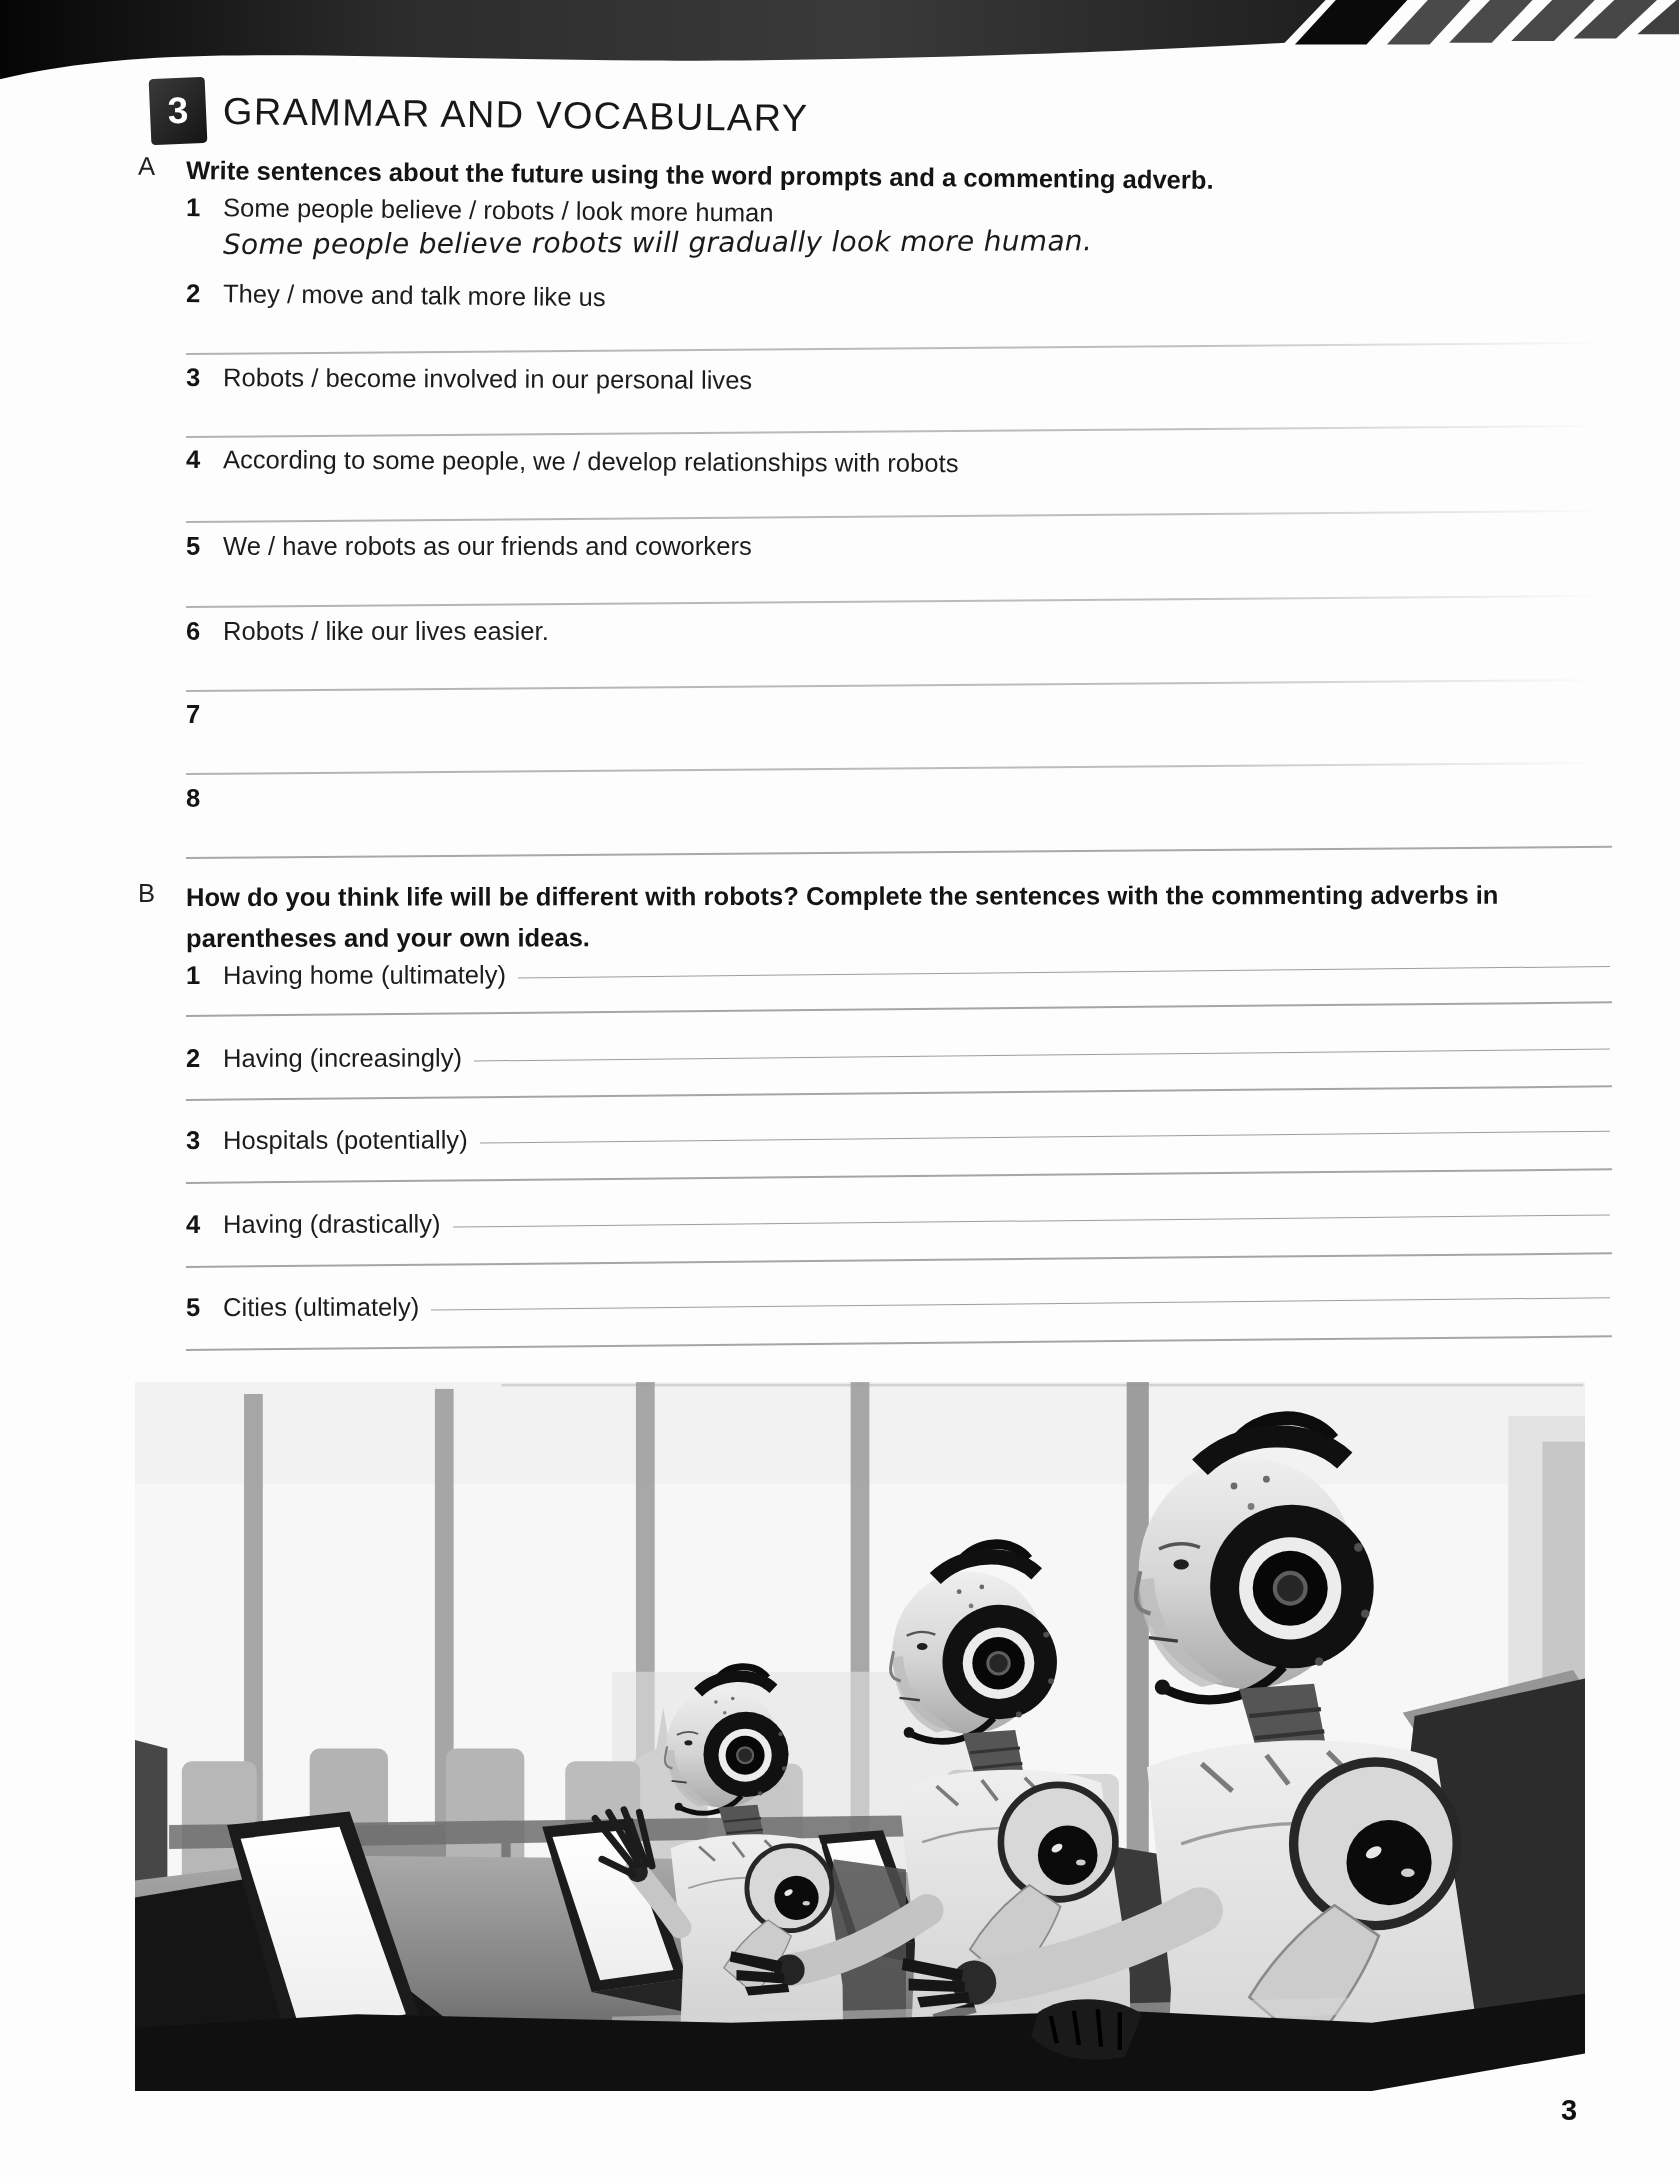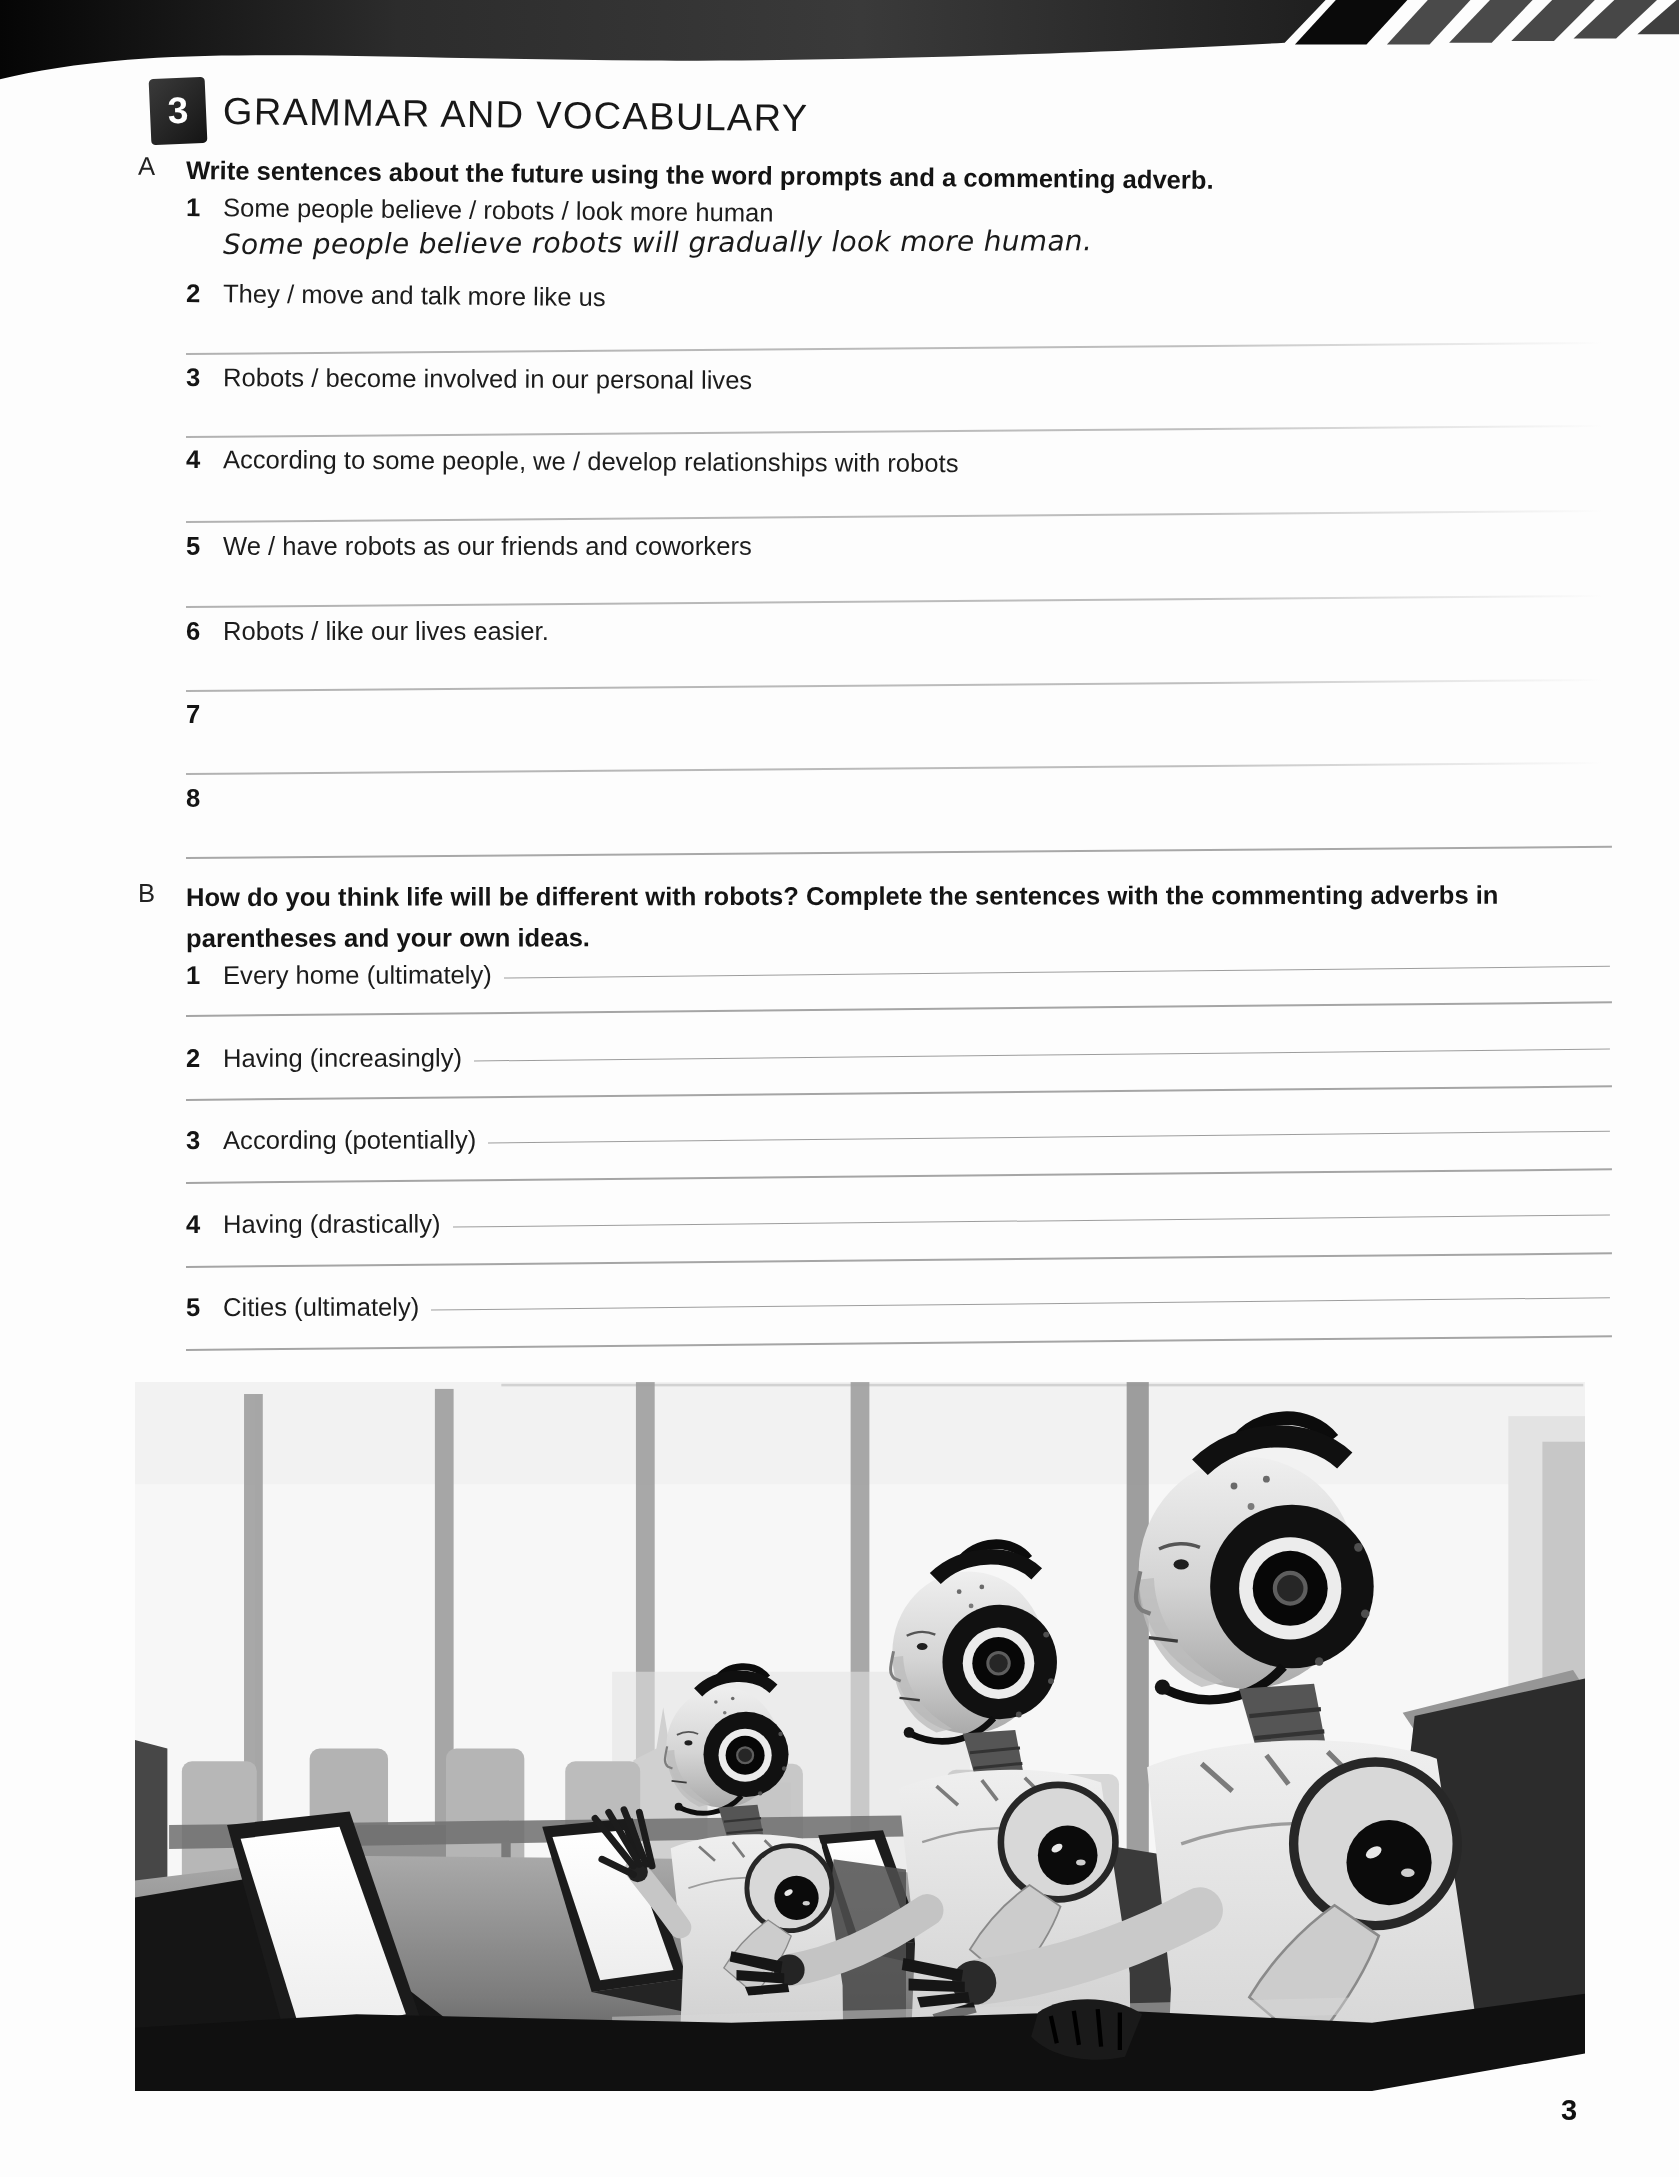--- a/index.html
+++ b/index.html
@@ -133,35 +133,35 @@
   <div class="abs item" style="top:784px;">
     <span class="num">8</span>
   </div>
   <div class="abs ans-line" style="top:857px;width:1426px;background:#a8a8a8;"></div>
 
   <div class="abs ex-label" style="top:879px;">B</div>
   <div class="abs instruction" style="top:877px;transform:rotate(-0.1deg);">How do you think life will be different with robots? Complete the sentences with the commenting adverbs in parentheses and your own ideas.</div>
 
   <div class="abs b-row" style="top:961px;">
     <span class="num">1</span>
-    <span class="prompt">Every home (ultimately)</span>
+    <span class="prompt">Having home (ultimately)</span>
     <span class="b-inline-line"></span>
   </div>
   <div class="abs b-full-line" style="top:1015px;"></div>
 
   <div class="abs b-row" style="top:1044px;">
     <span class="num">2</span>
     <span class="prompt">Having (increasingly)</span>
     <span class="b-inline-line"></span>
   </div>
   <div class="abs b-full-line" style="top:1099px;"></div>
 
   <div class="abs b-row" style="top:1126px;">
     <span class="num">3</span>
-    <span class="prompt">According (potentially)</span>
+    <span class="prompt">Hospitals (potentially)</span>
     <span class="b-inline-line"></span>
   </div>
   <div class="abs b-full-line" style="top:1182px;"></div>
 
   <div class="abs b-row" style="top:1210px;">
     <span class="num">4</span>
     <span class="prompt">Having (drastically)</span>
     <span class="b-inline-line"></span>
   </div>
   <div class="abs b-full-line" style="top:1266px;"></div>

